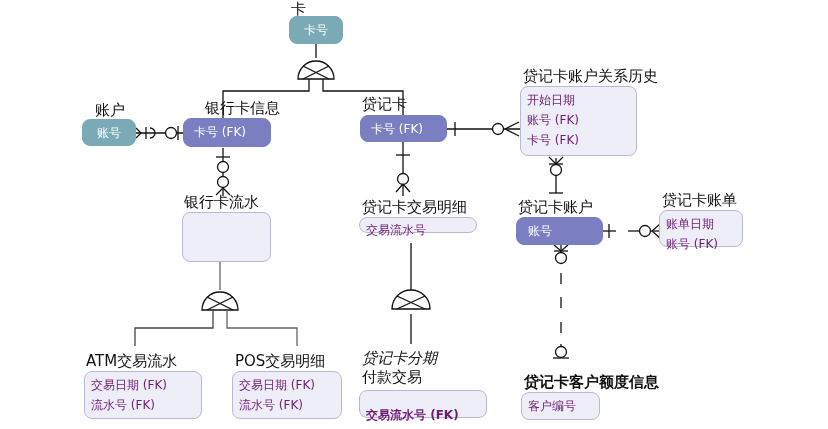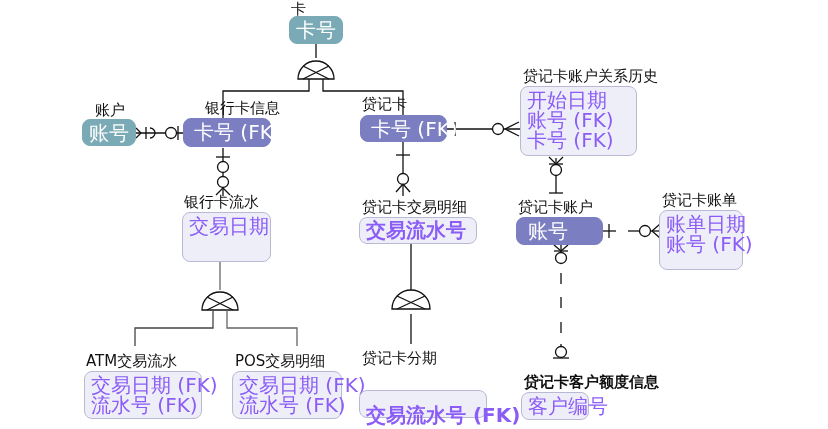--- a/index.html
+++ b/index.html
@@ -1,22 +1,22 @@
 <!DOCTYPE html>
 <html><head>
 <meta charset="utf-8">
 <style>
   html, body { margin: 0; padding: 0; background: #ffffff; }
   body { width: 828px; height: 429px; position: relative; overflow: hidden;
          font-family: "DejaVu Sans", "Liberation Sans", sans-serif; }
   #canvas { position: absolute; left: 0; top: 0; width: 828px; height: 429px; }
   .ent-title { position: absolute; font-size: 15px; color: #111; line-height: 18px; white-space: nowrap; }
-  .box { position: absolute; border-radius: 8px; box-sizing: border-box; font-size: 20px; line-height: 20px;
+  .box { position: absolute; border-radius: 8px; box-sizing: border-box; font-size: 12px; line-height: 20px;
          padding: 3px 6px; white-space: nowrap; }
-  .box.attr { background: #eeeef9; border: 1px solid #b9b9d6; color: #8b5cf6; }
+  .box.attr { background: #eeeef9; border: 1px solid #b9b9d6; color: #701a75; }
   .box.pk-teal { background: #79aab5; border: 1px solid #79aab5; color: #fff; text-align: center; }
   .box.pk-purple { background: #7b7fc2; border: 1px solid #7b7fc2; color: #fff; }
   .box .row { display: block; }
 </style>
 </head>
 <body>
 
 <svg id="canvas" viewBox="0 0 828 429" xmlns="http://www.w3.org/2000/svg">
   <g stroke="#111" stroke-width="1.3" fill="none">
 
@@ -138,54 +138,54 @@
 
 <div class="ent-title" style="left:523px; top:67px;">贷记卡账户关系历史</div>
 <div class="box attr" style="left:520px; top:86px; width:117px; height:70px; line-height:20px; padding-top:3px;">
   <span class="row">开始日期</span>
   <span class="row">账号 (FK)</span>
   <span class="row">卡号 (FK)</span>
 </div>
 
 <div class="ent-title" style="left:184px; top:193px;">银行卡流水</div>
 <div class="box attr" style="left:182px; top:212px; width:89px; height:50px;">
-  <span class="row">交易日期</span>
 </div>
 
 <div class="ent-title" style="left:362px; top:198px;">贷记卡交易明细</div>
-<div class="box attr" style="left:359px; top:217px; width:118px; height:27px; padding-top:2px;font-weight:bold;">
+<div class="box attr" style="left:359px; top:217px; width:118px; height:16px; padding-top:2px;">
   <span class="row">交易流水号</span>
 </div>
 
 <div class="ent-title" style="left:518px; top:198px;">贷记卡账户</div>
 <div class="box pk-purple" style="left:516px; top:217px; width:87px; height:28px; padding-left:11px;">
   <span class="row">账号</span>
 </div>
 
 <div class="ent-title" style="left:662px; top:191px;">贷记卡账单</div>
-<div class="box attr" style="left:659px; top:210px; width:84px; height:60px;">
+<div class="box attr" style="left:659px; top:210px; width:84px; height:37px;">
   <span class="row">账单日期</span>
   <span class="row">账号 (FK)</span>
 </div>
 
 <div class="ent-title" style="left:86px; top:352px;">ATM交易流水</div>
 <div class="box attr" style="left:84px; top:371px; width:118px; height:48px;">
   <span class="row">交易日期 (FK)</span>
   <span class="row">流水号 (FK)</span>
 </div>
 
 <div class="ent-title" style="left:235px; top:352px;">POS交易明细</div>
 <div class="box attr" style="left:232px; top:371px; width:110px; height:48px;">
   <span class="row">交易日期 (FK)</span>
   <span class="row">流水号 (FK)</span>
 </div>
 
 <div class="ent-title" style="left:362px; top:349px; line-height:19px;">
-  <span class="row" style="display:block;">贷记卡分期</span>
+  <span class="row" style="display:block;font-style:italic;">贷记卡分期</span>
+  <span class="row" style="display:block;">付款交易</span>
 </div>
 <div class="box attr" style="left:359px; top:390px; width:128px; height:28px; padding-top:14px;font-weight:bold;">
   <span class="row">交易流水号 (FK)</span>
 </div>
 
 <div class="ent-title" style="left:524px; top:373px;font-weight:bold;">贷记卡客户额度信息</div>
-<div class="box attr" style="left:521px; top:392px; width:68px; height:28px; padding-top:3px;">
+<div class="box attr" style="left:521px; top:392px; width:79px; height:28px; padding-top:3px;">
   <span class="row">客户编号</span>
 </div>
 
 </body></html>

